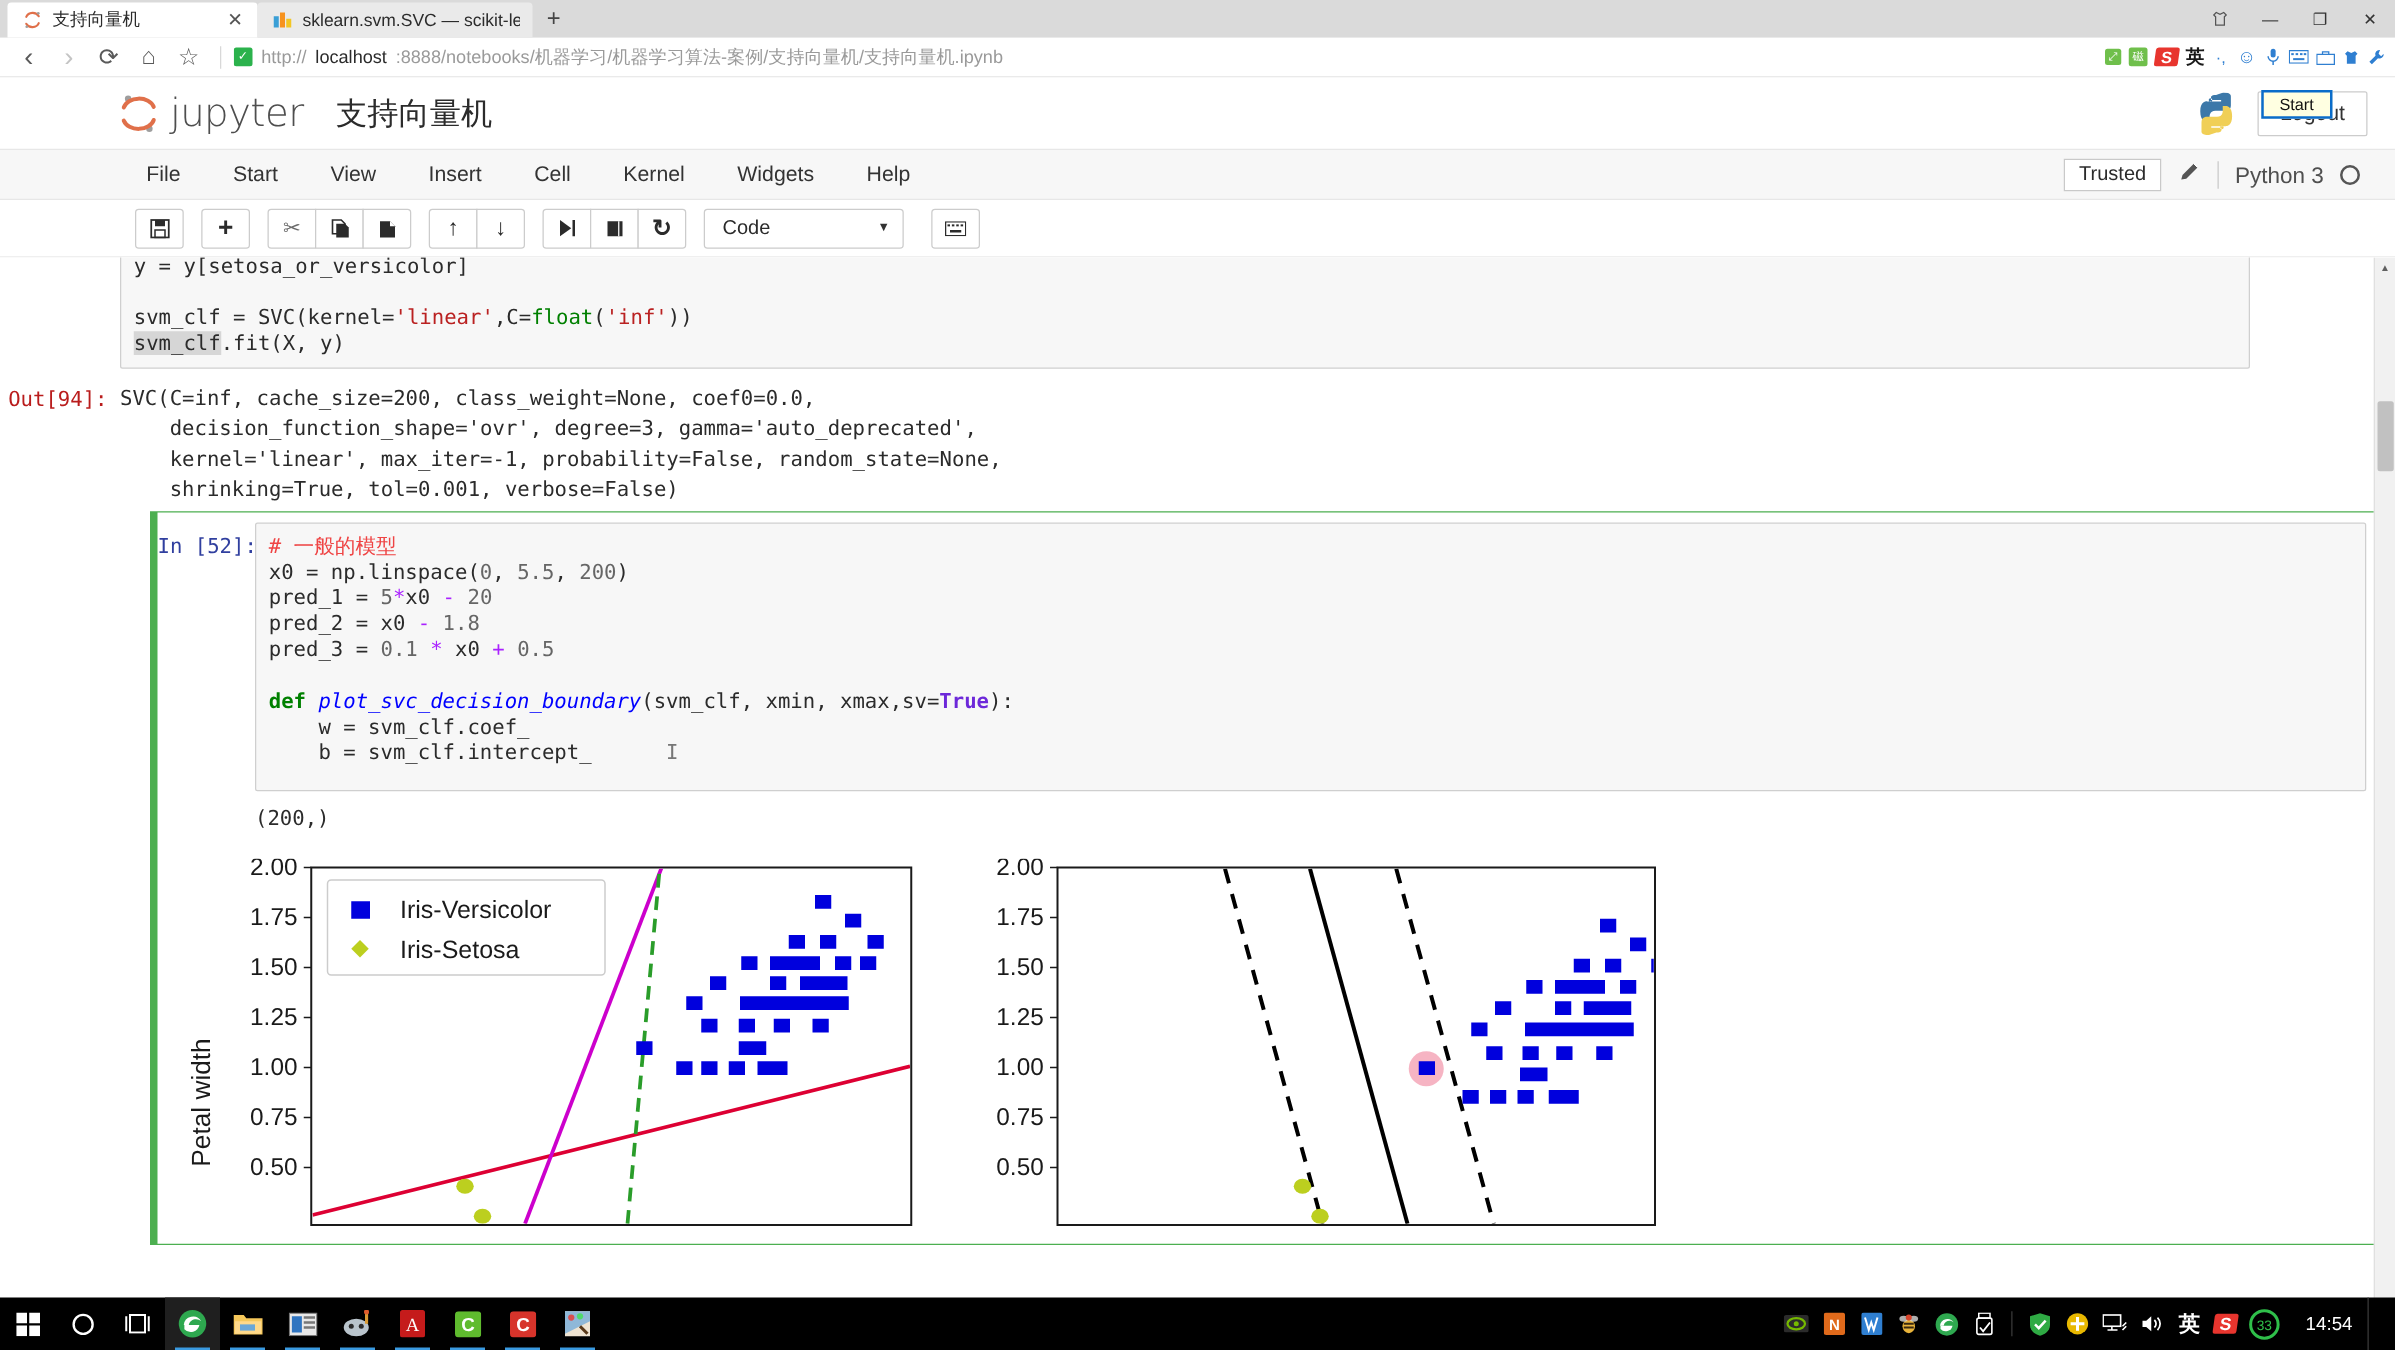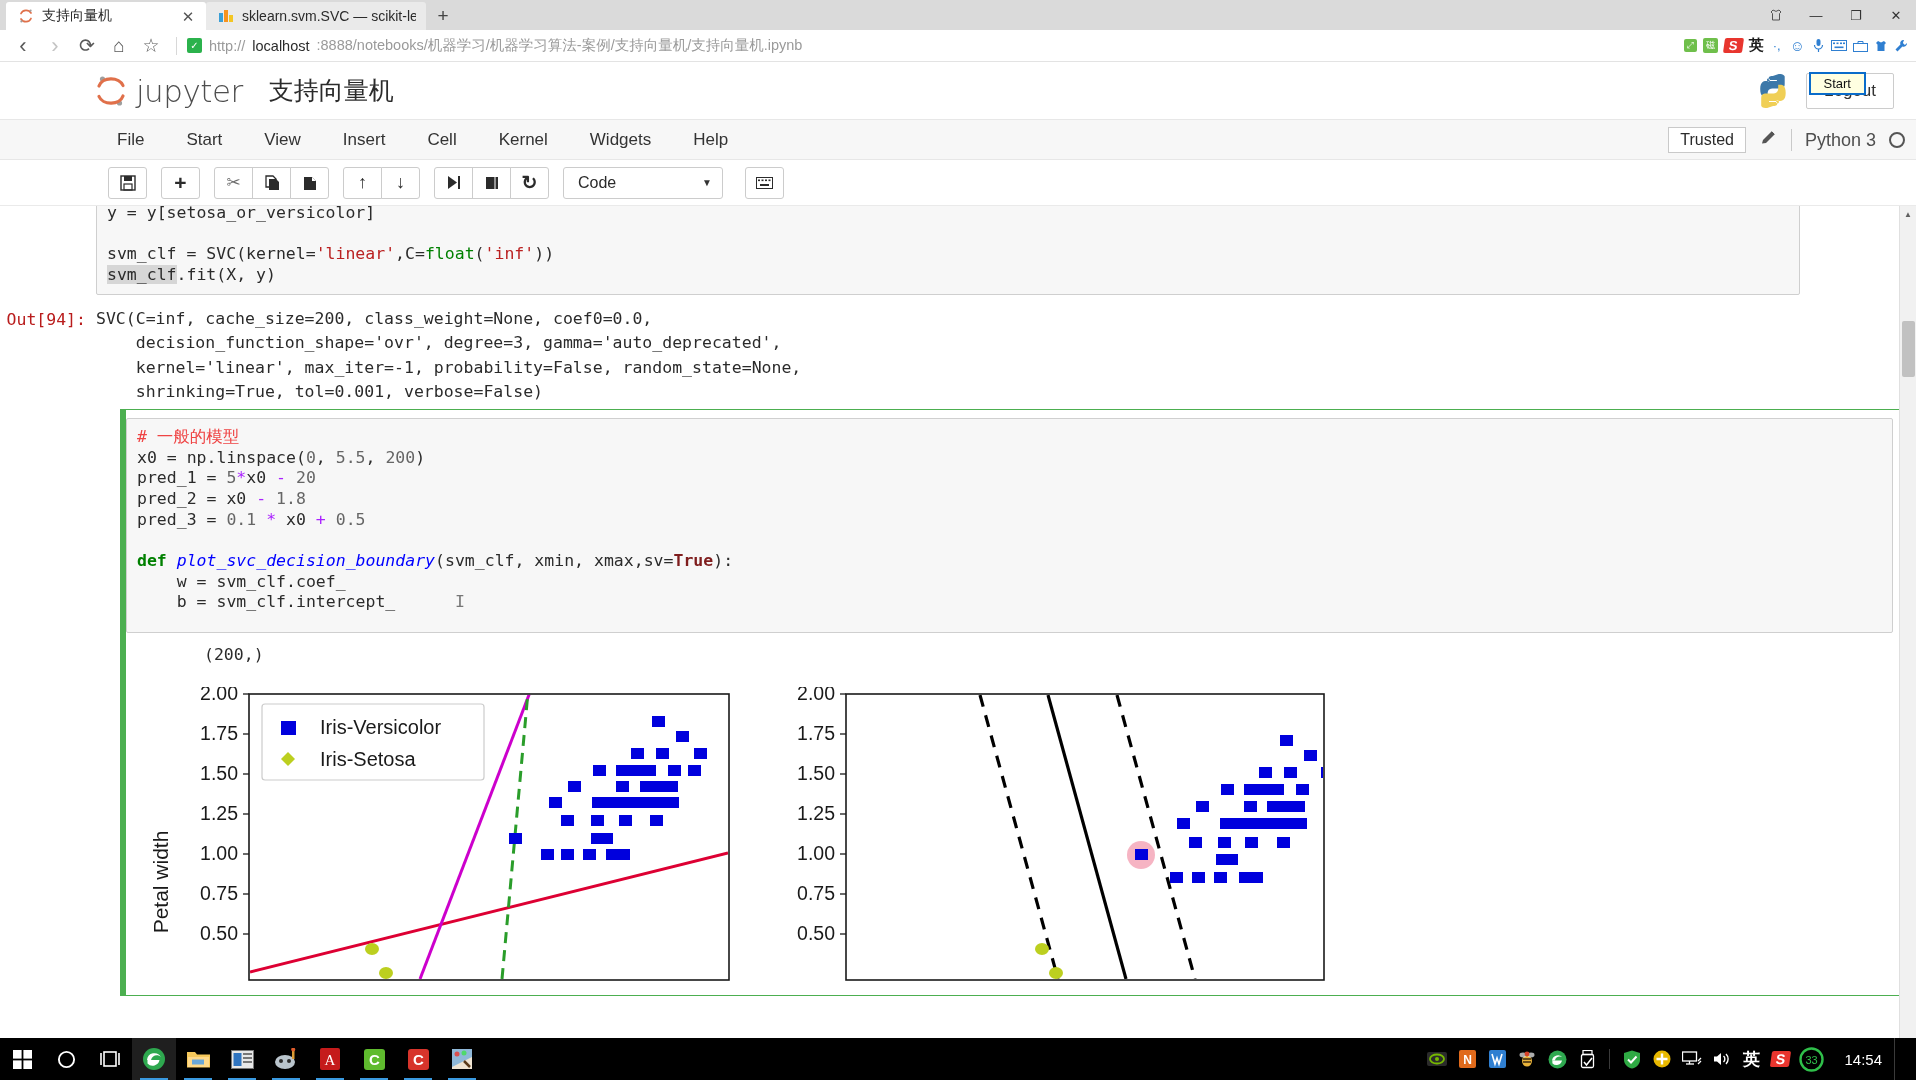--- a/index.html
+++ b/index.html
@@ -181,21 +181,21 @@
     padding-left: 96px;
     position: relative;
   }
   .menu-item {
     font-size: 17px;
     color: #333;
     padding: 0 21px;
     line-height: 40px;
   }
   #jp-menubar-right {
-    position: absolute; right: 11px; top: 0; height: 40px;
+    position: absolute; right: 28px; top: 0; height: 40px;
     display: flex; align-items: center; gap: 13px;
   }
   #trusted-badge {
     border: 1px solid #c9c9c9;
     background: #fff;
     font-size: 16px;
     padding: 3px 11px;
     color: #2b2b2b;
   }
   #pencil-ico { font-size: 18px; color: #555; }
@@ -281,21 +281,21 @@
     font-family: "DejaVu Sans Mono", monospace;
     font-size: 16.5px;
     line-height: 24.5px;
     color: #2b2b2b;
     white-space: pre;
     padding: 6px 0 4px 0;
   }
 
   
   .k  { color: #008000; font-weight: bold; }   
-  .kc { color: #7f1d1d; font-weight: bold; }   
+  .kc { color: #6d28d9; font-weight: bold; }   
   .s  { color: #BA2121; }                      
   .n  { color: #666666; }                      
   .nb { color: #008000; }                      
   .nf { color: #0000FF; font-style: italic; }                      
   .c  { color: #ef4444; }  
   .o  { color: #AA22FF; }                      
   .hl { background: #d6d6d6; }                 
 
   
   #cell-52 {
@@ -599,20 +599,21 @@
       <div class="cell-body">
         <div class="out-area"><span>SVC(C=inf, cache_size=200, class_weight=None, coef0=0.0,</span>
 <span>    decision_function_shape='ovr', degree=3, gamma='auto_deprecated',</span>
 <span>    kernel='linear', max_iter=-1, probability=False, random_state=None,</span>
 <span>    shrinking=True, tol=0.001, verbose=False)</span></div>
       </div>
     </div>
 
     <div id="cell-52">
       <div class="cell">
+        <div class="prompt">In [52]:</div>
         <div class="cell-body" style="padding-right:22px">
           <div class="input-area" style="min-height:215px"><span class="c"># 一般的模型</span>
 <span>x0 = np.linspace(<span class="n">0</span>, <span class="n">5.5</span>, <span class="n">200</span>)</span>
 <span>pred_1 = <span class="n">5</span><span class="o">*</span>x0 <span class="o">-</span> <span class="n">20</span></span>
 <span>pred_2 = x0 <span class="o">-</span> <span class="n">1.8</span></span>
 <span>pred_3 = <span class="n">0.1</span> <span class="o">*</span> x0 <span class="o">+</span> <span class="n">0.5</span></span>
 <span> </span>
 <span><span class="k">def</span> <span class="nf">plot_svc_decision_boundary</span>(svm_clf, xmin, xmax,sv=<span class="kc">True</span>):</span>
 <span>    w = svm_clf.coef_</span>
 <span>    b = svm_clf.intercept_<span style="color:#777">      I</span></span></div>

